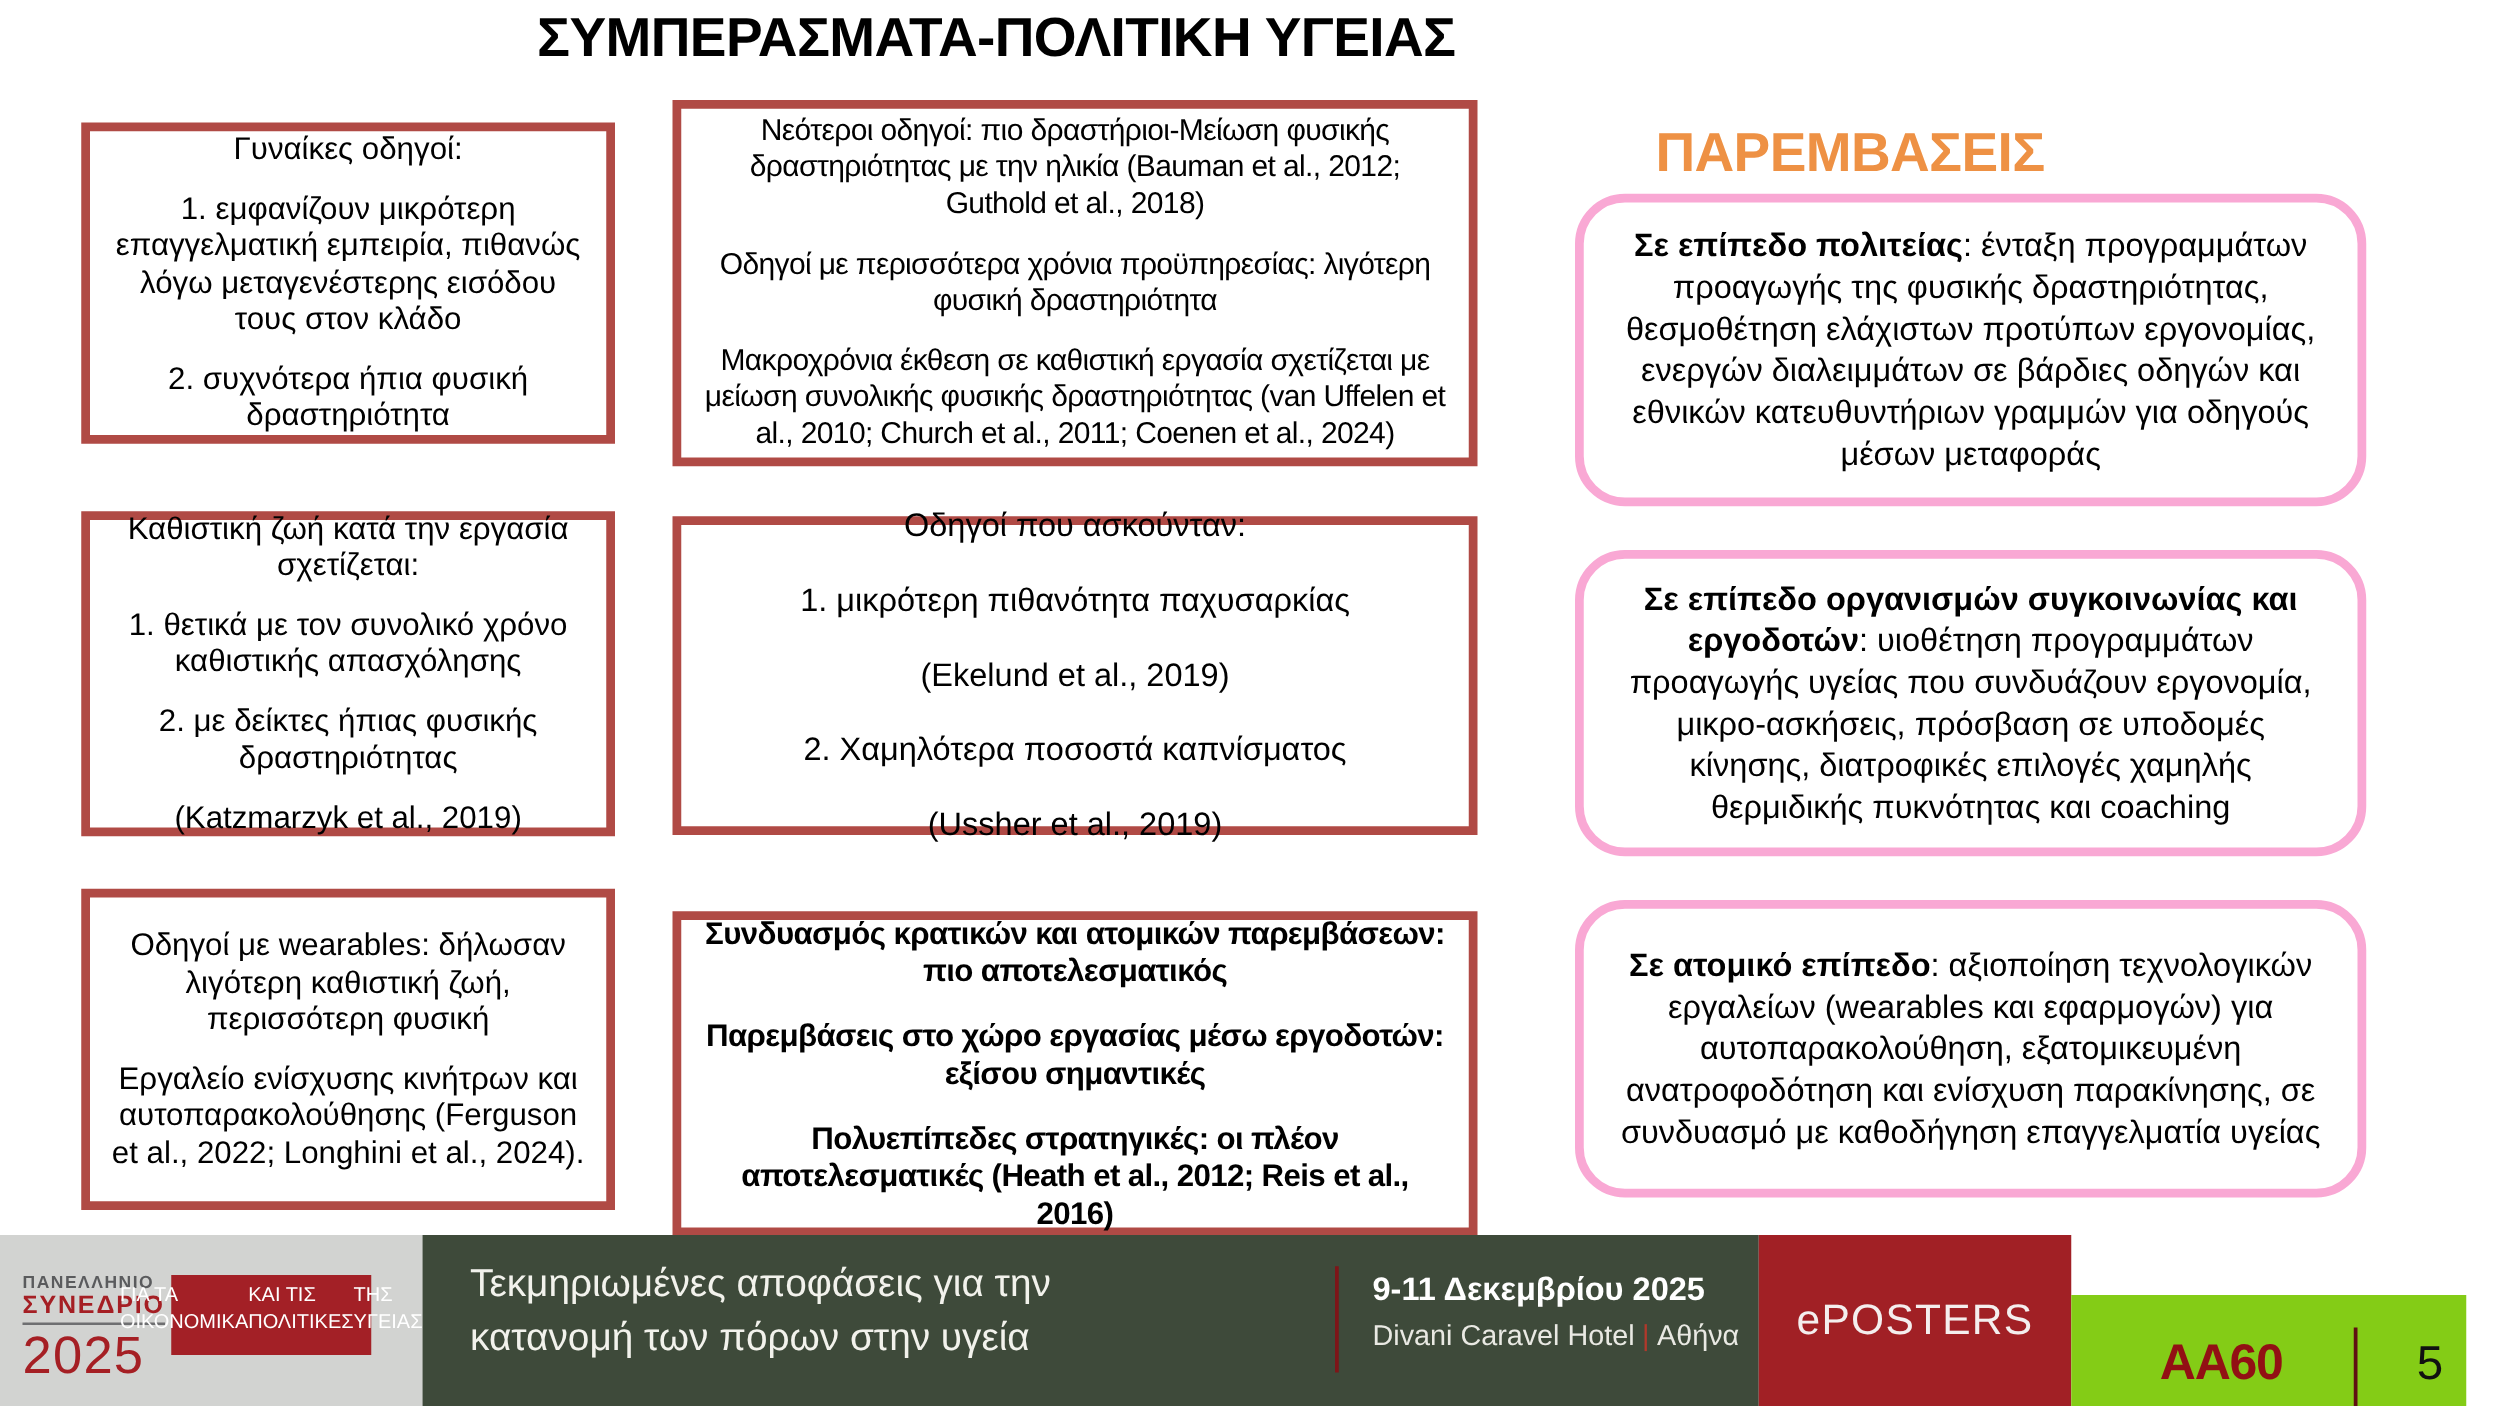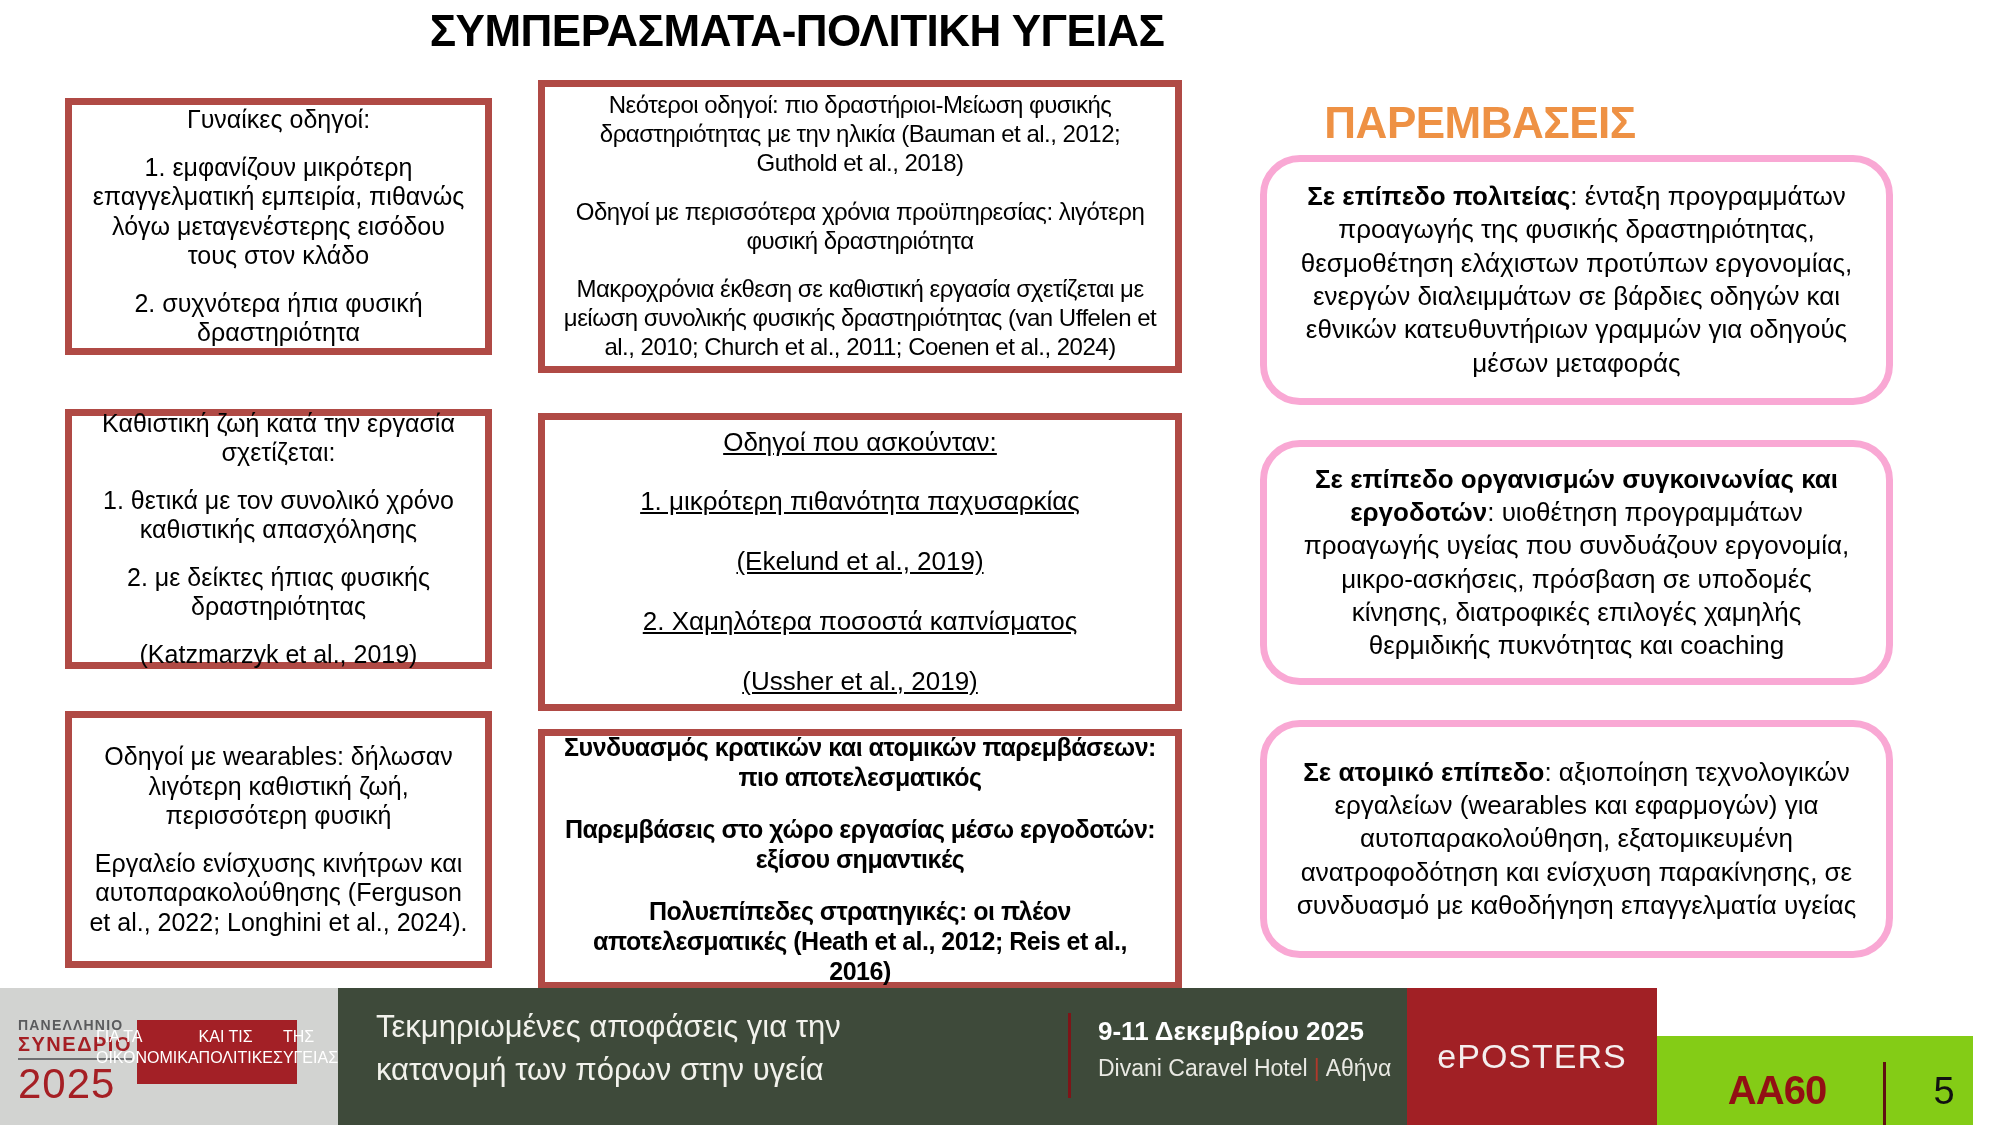--- a/index.html
+++ b/index.html
@@ -108,21 +108,21 @@
     <p>Οδηγοί με wearables: δήλωσαν λιγότερη καθιστική ζωή, περισσότερη φυσική</p>
     <p>Εργαλείο ενίσχυσης κινήτρων και αυτοπαρακολούθησης (Ferguson et al., 2022; Longhini et al., 2024).</p>
   </div>
 
   <div class="abs redbox col-mid mid-narrow" style="top:80px;height:293px;">
     <p>Νεότεροι οδηγοί: πιο δραστήριοι-Μείωση φυσικής δραστηριότητας με την ηλικία (Bauman et al., 2012; Guthold et al., 2018)</p>
     <p>Οδηγοί με περισσότερα χρόνια προϋπηρεσίας: λιγότερη φυσική δραστηριότητα</p>
     <p>Μακροχρόνια έκθεση σε καθιστική εργασία σχετίζεται με μείωση συνολικής φυσικής δραστηριότητας (van Uffelen et al., 2010; Church et al., 2011; Coenen et al., 2024)</p>
   </div>
 
-  <div class="abs redbox col-mid mid-spaced" style="top:413px;height:298px;text-decoration:underline;">
+  <div class="abs redbox col-mid mid-spaced" style="top:413px;height:255px;">
     <p>Οδηγοί που ασκούνταν:</p>
     <p>1. μικρότερη πιθανότητα παχυσαρκίας</p>
     <p>(Ekelund et al., 2019)</p>
     <p>2. Χαμηλότερα ποσοστά καπνίσματος</p>
     <p>(Ussher et al., 2019)</p>
   </div>
 
   <div class="abs redbox col-mid mid-bold" style="top:710px;height:260px;margin-top:19px;">
     <p>Συνδυασμός κρατικών και ατομικών παρεμβάσεων: πιο αποτελεσματικός</p>
     <p>Παρεμβάσεις στο χώρο εργασίας μέσω εργοδοτών: εξίσου σημαντικές</p>

